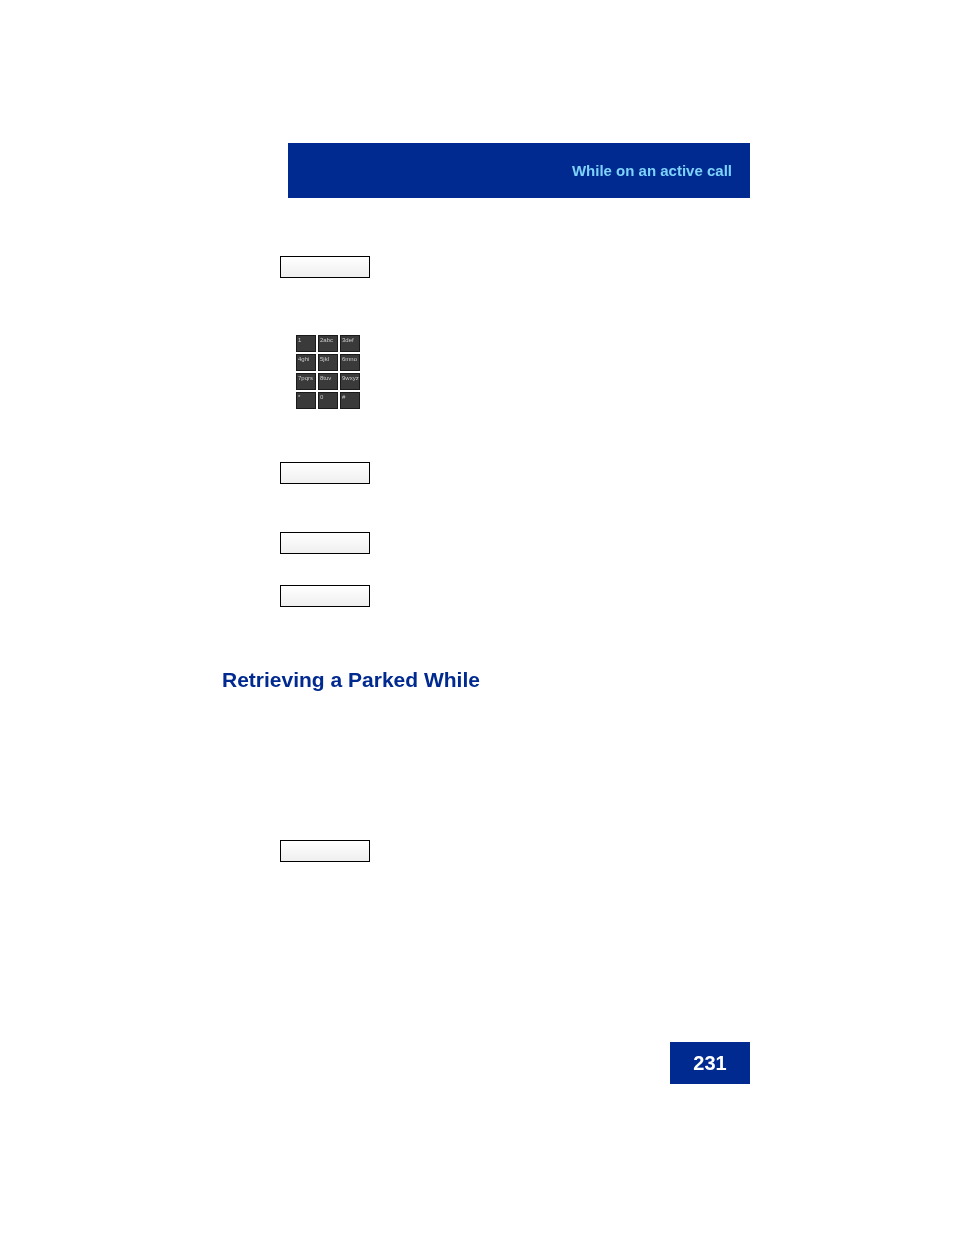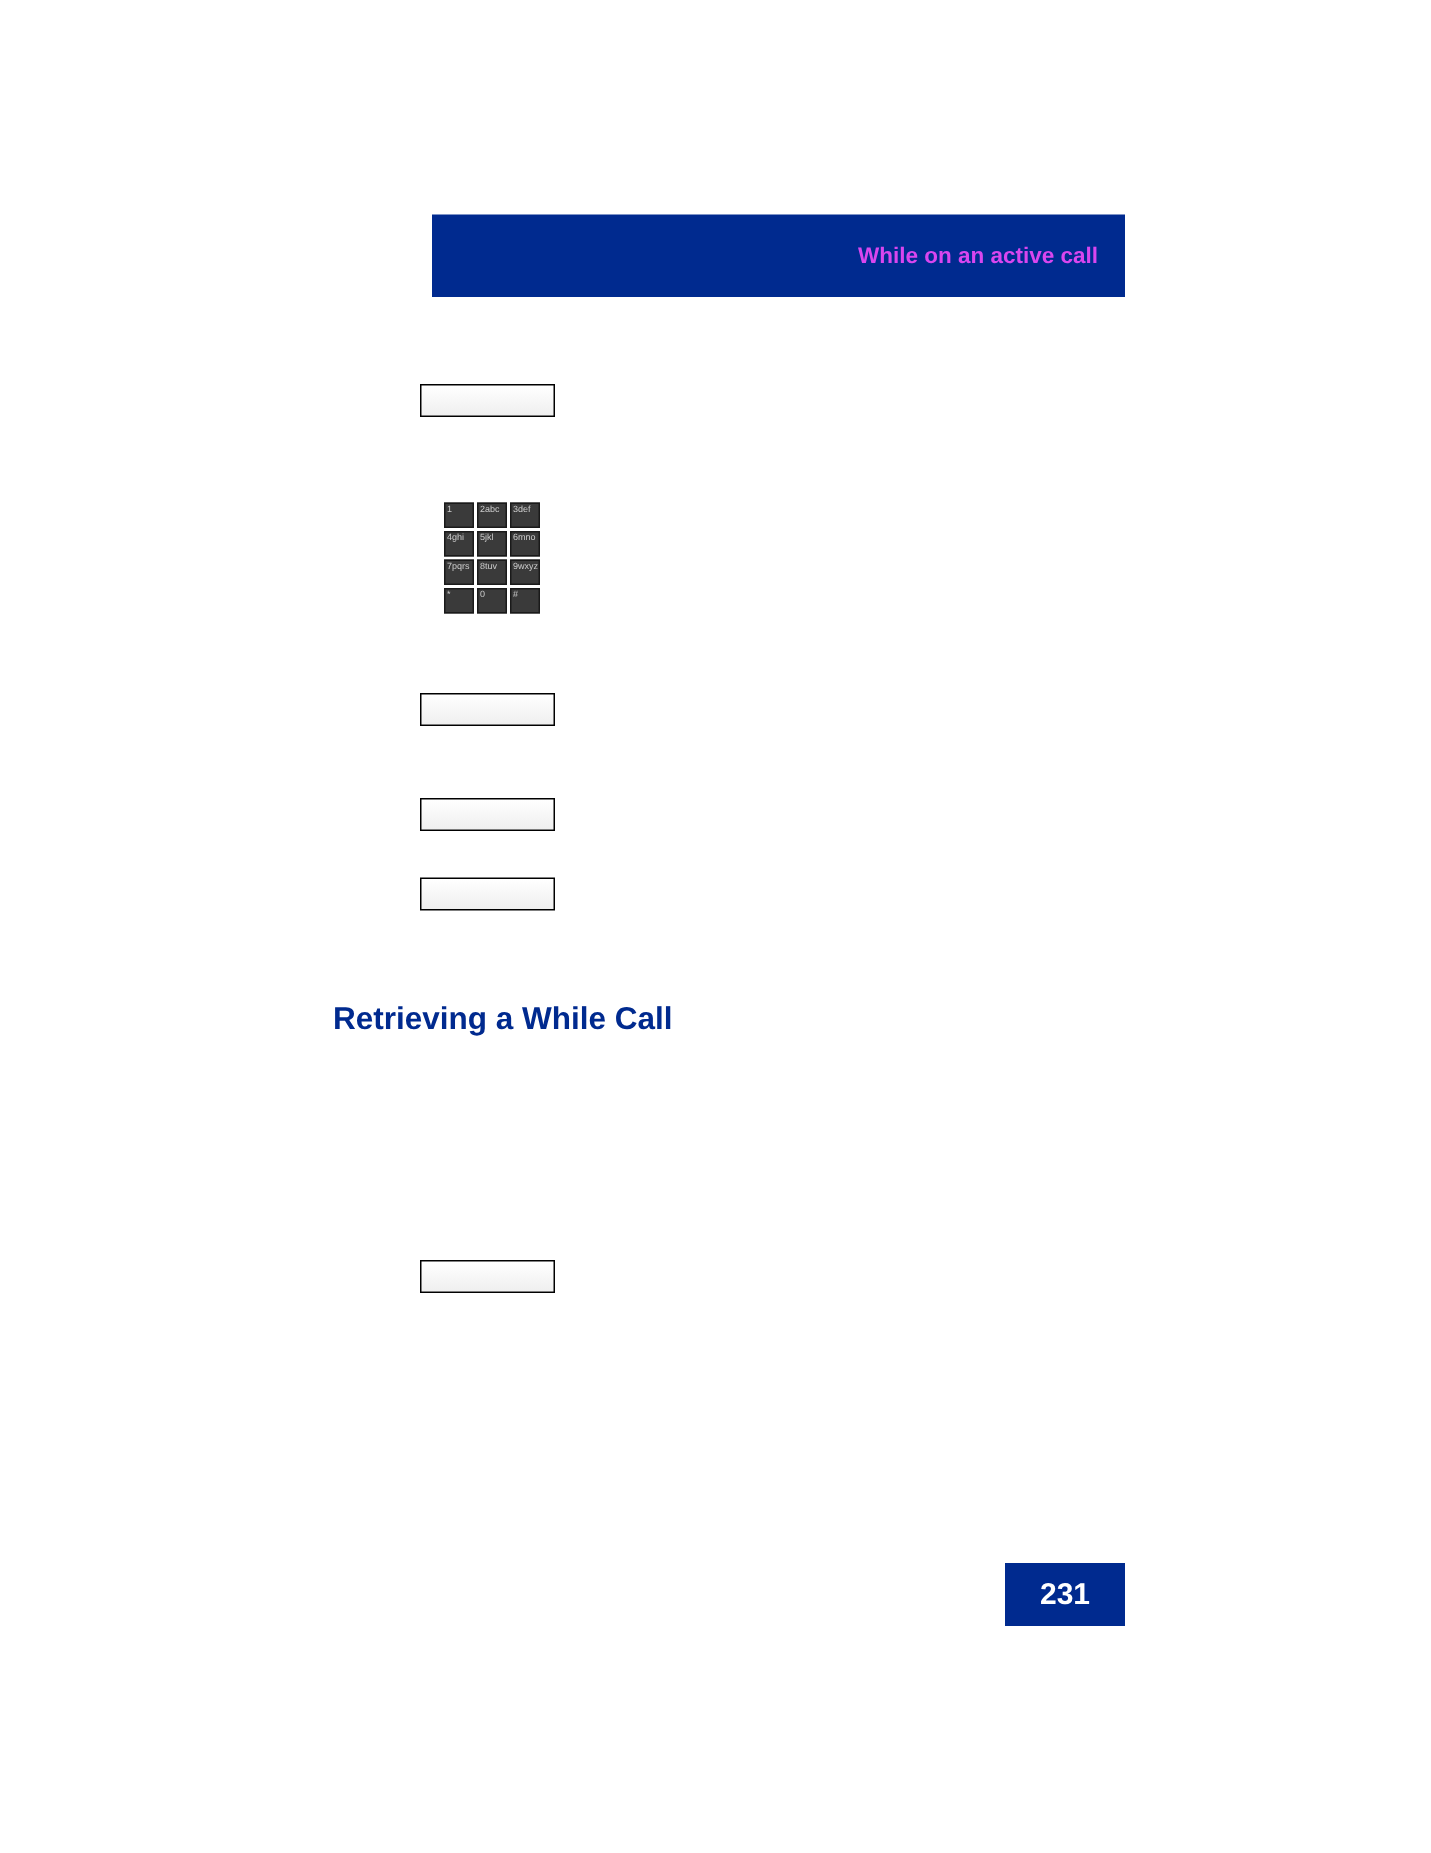--- a/index.html
+++ b/index.html
@@ -23,21 +23,21 @@
       left: 288px;
       width: 462px;
       height: 55px;
       background: #002a8f;
       display: flex;
       align-items: center;
       justify-content: flex-end;
       padding-right: 18px;
     }
     .header-text {
-      color: #d946ef;
+      color: #7dd3fc;
       font-weight: bold;
       font-size: 15px;
     }
     .softkey-button {
       width: 90px;
       height: 22px;
       border: 1px solid #000000;
       background: linear-gradient(to bottom, #ffffff, #efefef);
       position: absolute;
     }
@@ -114,21 +114,21 @@
     <div class="keypad-key">9wxyz</div>
     <div class="keypad-key">*</div>
     <div class="keypad-key">0</div>
     <div class="keypad-key">#</div>
   </div>
 
   <div class="softkey-button softkey-2"></div>
   <div class="softkey-button softkey-3"></div>
   <div class="softkey-button softkey-4"></div>
 
-  <h2 class="section-heading">Retrieving a While Call</h2>
+  <h2 class="section-heading">Retrieving a Parked While</h2>
 
   <div class="softkey-button softkey-5"></div>
 
   <div class="page-number-box">
     <span class="page-number">231</span>
   </div>
 
 </div>
 
 </body></html>

